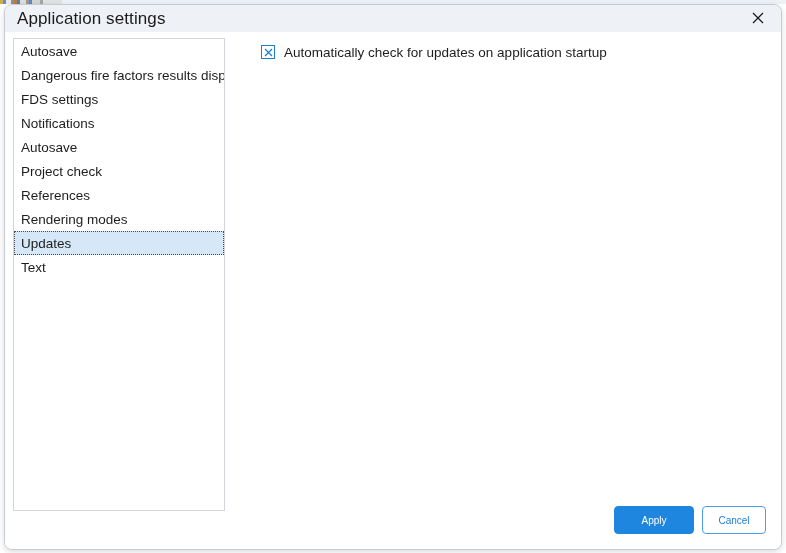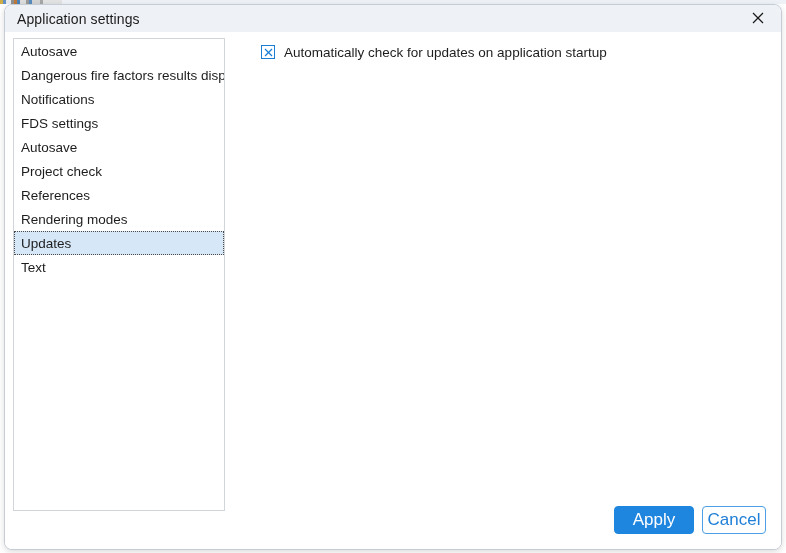--- a/index.html
+++ b/index.html
@@ -67,21 +67,21 @@
     position: absolute;
     left: 0; top: 0;
     width: 776px;
     height: 27px;
     background: #eef2f6;
     display: flex;
     align-items: center;
     justify-content: space-between;
   }
   .title-text {
-    font-size: 14px;
+    font-size: 17px;
     color: #1b1b1b;
     padding-left: 12px;
     letter-spacing: .1px;
     white-space: nowrap;
   }
   .close-btn {
     width: 46px;
     height: 27px;
     display: flex;
     align-items: center;
@@ -168,21 +168,21 @@
     position: absolute;
     left: 0;
     bottom: 0;
     width: 776px;
     height: 56px;
   }
   .btn {
     position: absolute;
     height: 28px;
     border-radius: 4px;
-    font-size: 17px;
+    font-size: 10px;
     font-family: "Liberation Sans", sans-serif;
     display: flex;
     align-items: center;
     justify-content: center;
     box-sizing: border-box;
     cursor: default;
     user-select: none;
   }
   .btn-primary {
     left: 609px;
@@ -224,24 +224,24 @@
   <div class="dialog-body">
 
     <div class="category-list">
       <div class="cat-item">
         <span>Autosave</span>
       </div>
       <div class="cat-item">
         <span>Dangerous fire factors results display</span>
       </div>
       <div class="cat-item">
+        <span>FDS settings</span>
+      </div>
+      <div class="cat-item">
         <span>Notifications</span>
-      </div>
-      <div class="cat-item">
-        <span>FDS settings</span>
       </div>
       <div class="cat-item">
         <span>Autosave</span>
       </div>
       <div class="cat-item">
         <span>Project check</span>
       </div>
       <div class="cat-item">
         <span>References</span>
       </div>

